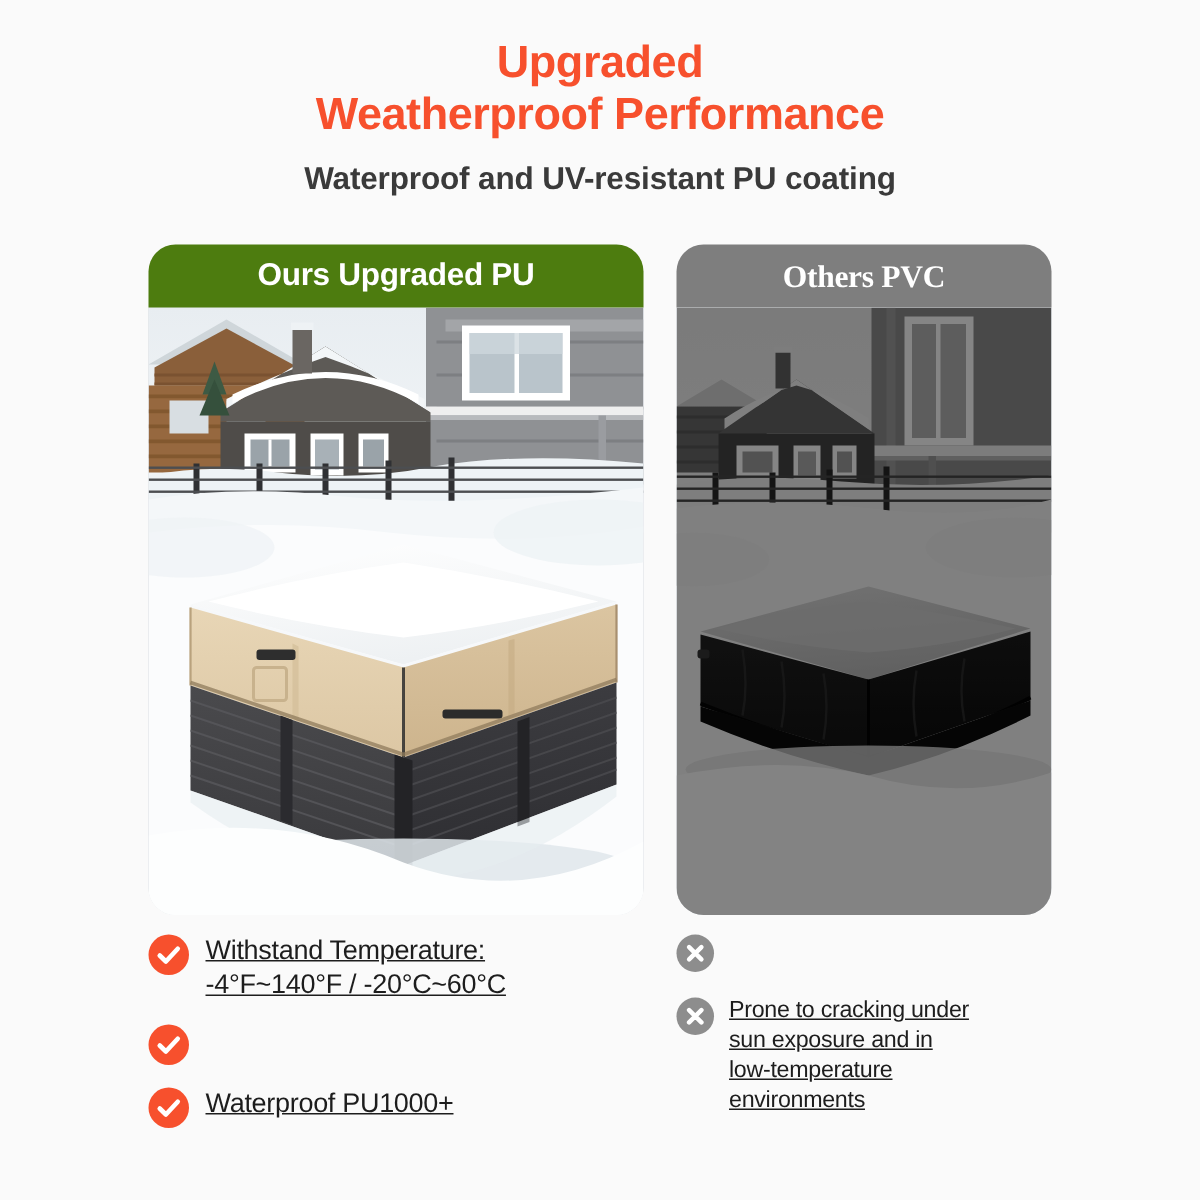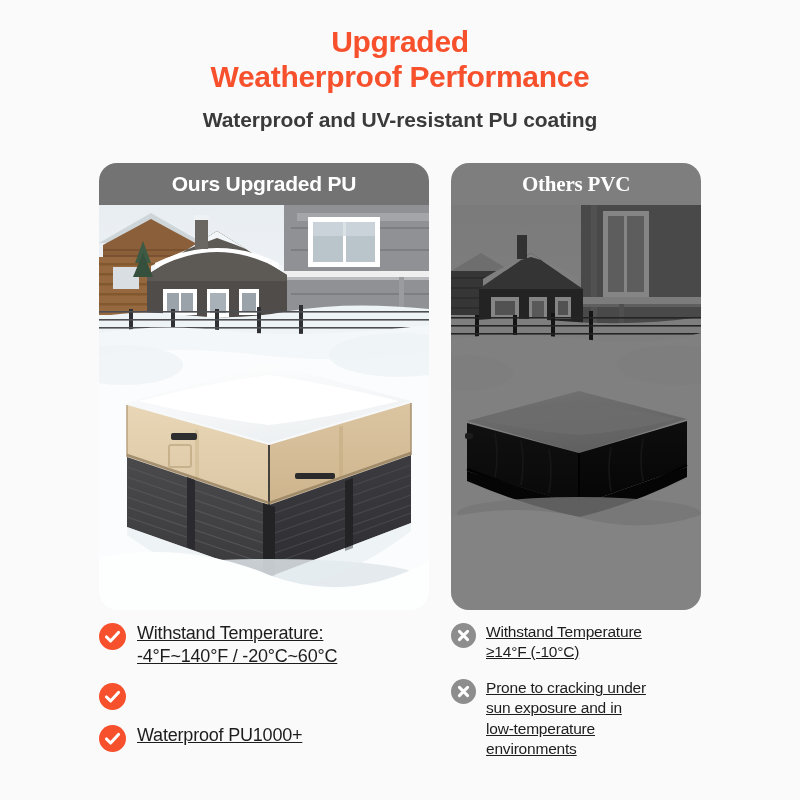--- a/index.html
+++ b/index.html
@@ -49,21 +49,21 @@
     height:42px;
     border-radius:18px 18px 0 0;
     display:flex; align-items:center; justify-content:center;
     color:#ffffff;
     font-weight:bold;
     font-size:21px;
     letter-spacing:-0.2px;
     position:relative;
     z-index:2;
   }
-  .card.ours   .card-head { background:#737373; }
+  .card.ours   .card-head { background:#4d7c0f; }
   .card.others .card-head { background:#7e7e7e;font-family:Liberation Serif, serif; }
 
   .photo {
     position:relative;
     height:405px;
     border-radius:0 0 18px 18px;
     overflow:hidden;
     background:#cfd6dc;
   }
   .photo svg { display:block; width:100%; height:100%; }
@@ -417,22 +417,20 @@
     </div>
   </div>
 
   <div class="col others">
     <div class="bullet">
       <span class="badge no">
         <svg viewBox="0 0 25 25">
             <path d="M8.4 8.4 L16.6 16.6 M16.6 8.4 L8.4 16.6" stroke="#ffffff" stroke-width="3" fill="none" stroke-linecap="round"></path>
           </svg>
       </span>
-      <span class="btext">Withstand Temperature
-≥14°F (-10°C)</span>
     </div>
     <div class="bullet">
       <span class="badge no">
         <svg viewBox="0 0 25 25">
             <path d="M8.4 8.4 L16.6 16.6 M16.6 8.4 L8.4 16.6" stroke="#ffffff" stroke-width="3" fill="none" stroke-linecap="round"></path>
           </svg>
       </span>
       <span class="btext">Prone to cracking under
 sun exposure and in
 low-temperature

